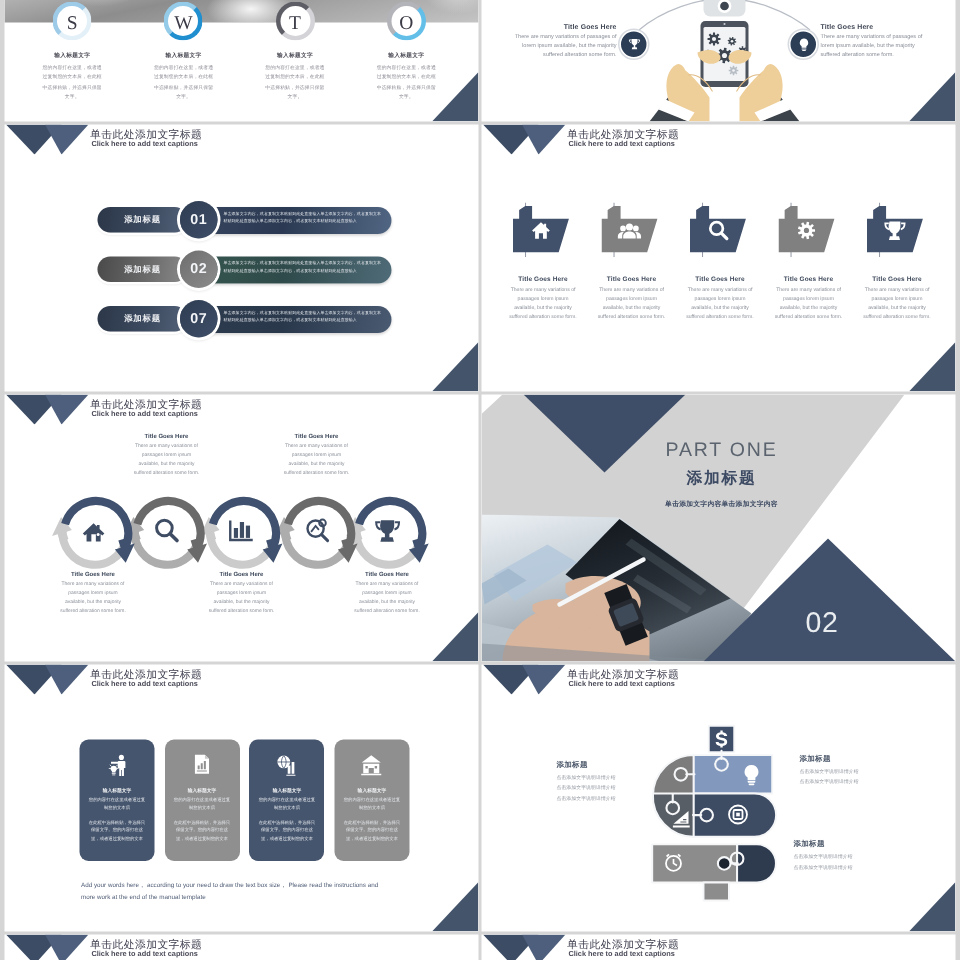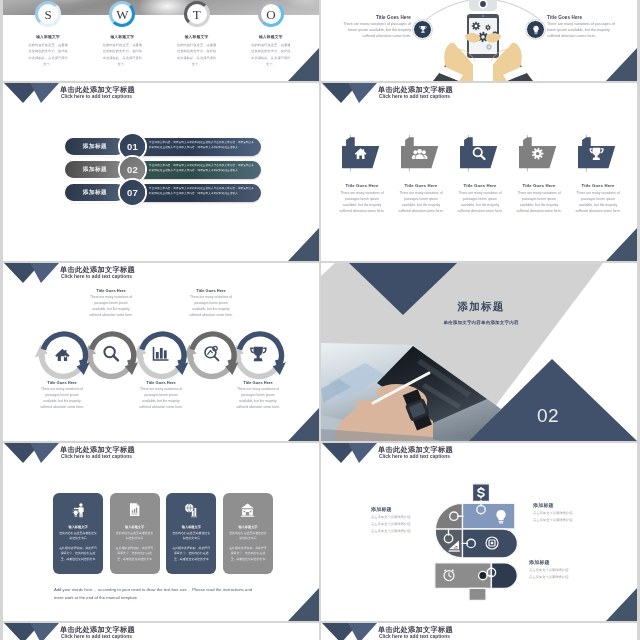--- a/index.html
+++ b/index.html
@@ -4,21 +4,21 @@
 <style>
   *{box-sizing:border-box;margin:0;padding:0}
   html,body{width:640px;height:640px}
   body{background:#d5d5d5;font-family:"Liberation Sans",sans-serif;overflow:hidden}
   .grid{position:absolute;left:3px;top:-97px;width:634px;height:740px}
   .slide{position:absolute;width:316px;height:178px;background:#fff;overflow:hidden}
   .c0{left:0}.c1{left:318px}
 
   
   .hdr-w{position:absolute;left:1px;top:0;width:56px;height:20px}
-  .hdr-title{position:absolute;left:57px;top:1.5px;font-size:7.2px;font-weight:700;color:#3d3d4e;letter-spacing:.3px;white-space:nowrap}
+  .hdr-title{position:absolute;left:57px;top:1.5px;font-size:7.2px;font-weight:400;color:#3d3d4e;letter-spacing:.3px;white-space:nowrap}
   .hdr-sub{position:absolute;left:58px;top:10.5px;font-size:4.9px;font-weight:700;color:#4a4a58;white-space:nowrap}
   .corner-br{position:absolute;right:0;bottom:0;width:31px;height:33px;background:#44546b;clip-path:polygon(100% 0,100% 100%,0 100%)}
 
   
   .swot-photo{position:absolute;left:0;top:0;width:100%;height:112px;overflow:hidden;
     background:
       radial-gradient(ellipse 40px 20px at 52% 92%, rgba(250,250,250,.95), rgba(255,255,255,0) 74%),
       radial-gradient(ellipse 52px 32px at 20% 70%, rgba(242,242,242,.7), rgba(255,255,255,0) 72%),
       radial-gradient(ellipse 40px 30px at 58% 22%, rgba(46,46,46,.55), rgba(0,0,0,0) 75%),
       radial-gradient(circle 24px at 30% 62%, rgba(35,35,35,.55), rgba(0,0,0,0) 80%),
@@ -45,21 +45,21 @@
   .mg-badge-l{left:92px;top:117px}
   .mg-badge-r{left:205px;top:117px}
   .mg-txt{position:absolute;width:73px;top:112px}
   .mg-txt-l{left:17px;text-align:right}
   .mg-txt-r{left:226px;text-align:left}
   .mg-title{font-size:4.6px;font-weight:700;color:#3f4654;letter-spacing:.1px}
   .mg-body{margin-top:2.4px;font-size:3.7px;line-height:1.62;color:#8a8f99}
   
   .hdr{position:absolute;left:0;top:0;width:100%;height:22px}
   .nb-rows{position:absolute;left:0;top:55px;width:100%}
-  .nb-row{position:relative;height:17px;margin-bottom:6px}
+  .nb-row{position:relative;height:17px;margin-bottom:16px}
   .nb-body{position:absolute;left:128px;top:-0.5px;width:130px;height:18px;border-radius:9px;
     padding:2.8px 5px 0 18px;font-size:2.6px;line-height:1.95;color:#e7eaef;letter-spacing:.1px;overflow:hidden;
     box-shadow:0 1px 2px rgba(0,0,0,.18)}
   .nb-body.n1{background:linear-gradient(100deg,#36455d,#2b3a52 45%,#516683)}
   .nb-body.n2{background:linear-gradient(100deg,#36564f,#2f4a4a 45%,#4f6b78)}
   .nb-body.n3{background:linear-gradient(100deg,#2e3b4e,#29384b 45%,#4a5a71)}
   .nb-pill{position:absolute;z-index:2;left:62px;top:0;width:60px;height:17px;border-radius:8.5px;
     display:flex;align-items:center;justify-content:center;
     box-shadow:0 0 0 1.6px #fff, 0 1px 2px rgba(0,0,0,.3)}
   .nb-pill.p1{background:linear-gradient(100deg,#2c3748,#3c4a60 55%,#55637a)}
@@ -470,20 +470,21 @@
       <path d="M88 128 L104 128 L104 166 L88 166 Z" fill="#171a1f"></path>
       <rect x="86" y="138" width="20" height="18" rx="3.5" fill="#26292f"></rect>
       <rect x="89" y="141" width="14" height="12" rx="1.5" fill="#3f4a58"></rect>
     </g>
     <path d="M0 166 L168 178 L0 178 Z" fill="#7f8a95" opacity=".5"></path>
   </svg>
   <svg class="po-shapes2" viewBox="0 0 316 178" preserveAspectRatio="none">
     <path d="M231 96 L316 178 L148 178 Z" fill="#41506b"></path>
   </svg>
   <div class="po-txt">
+    <div class="po-eyebrow">PART ONE</div>
     <div class="po-title">添加标题</div>
     <div class="po-sub">单击添加文字内容单击添加文字内容</div>
   </div>
   <div class="po-num">02</div>
 </div>
 
 <div class="slide r3 c0">
   <div class="hdr">
     <svg class="hdr-w" viewBox="0 0 56 20">
       <path d="M0 0 L37 0 L19 20 Z" fill="#3c4c64"></path>

